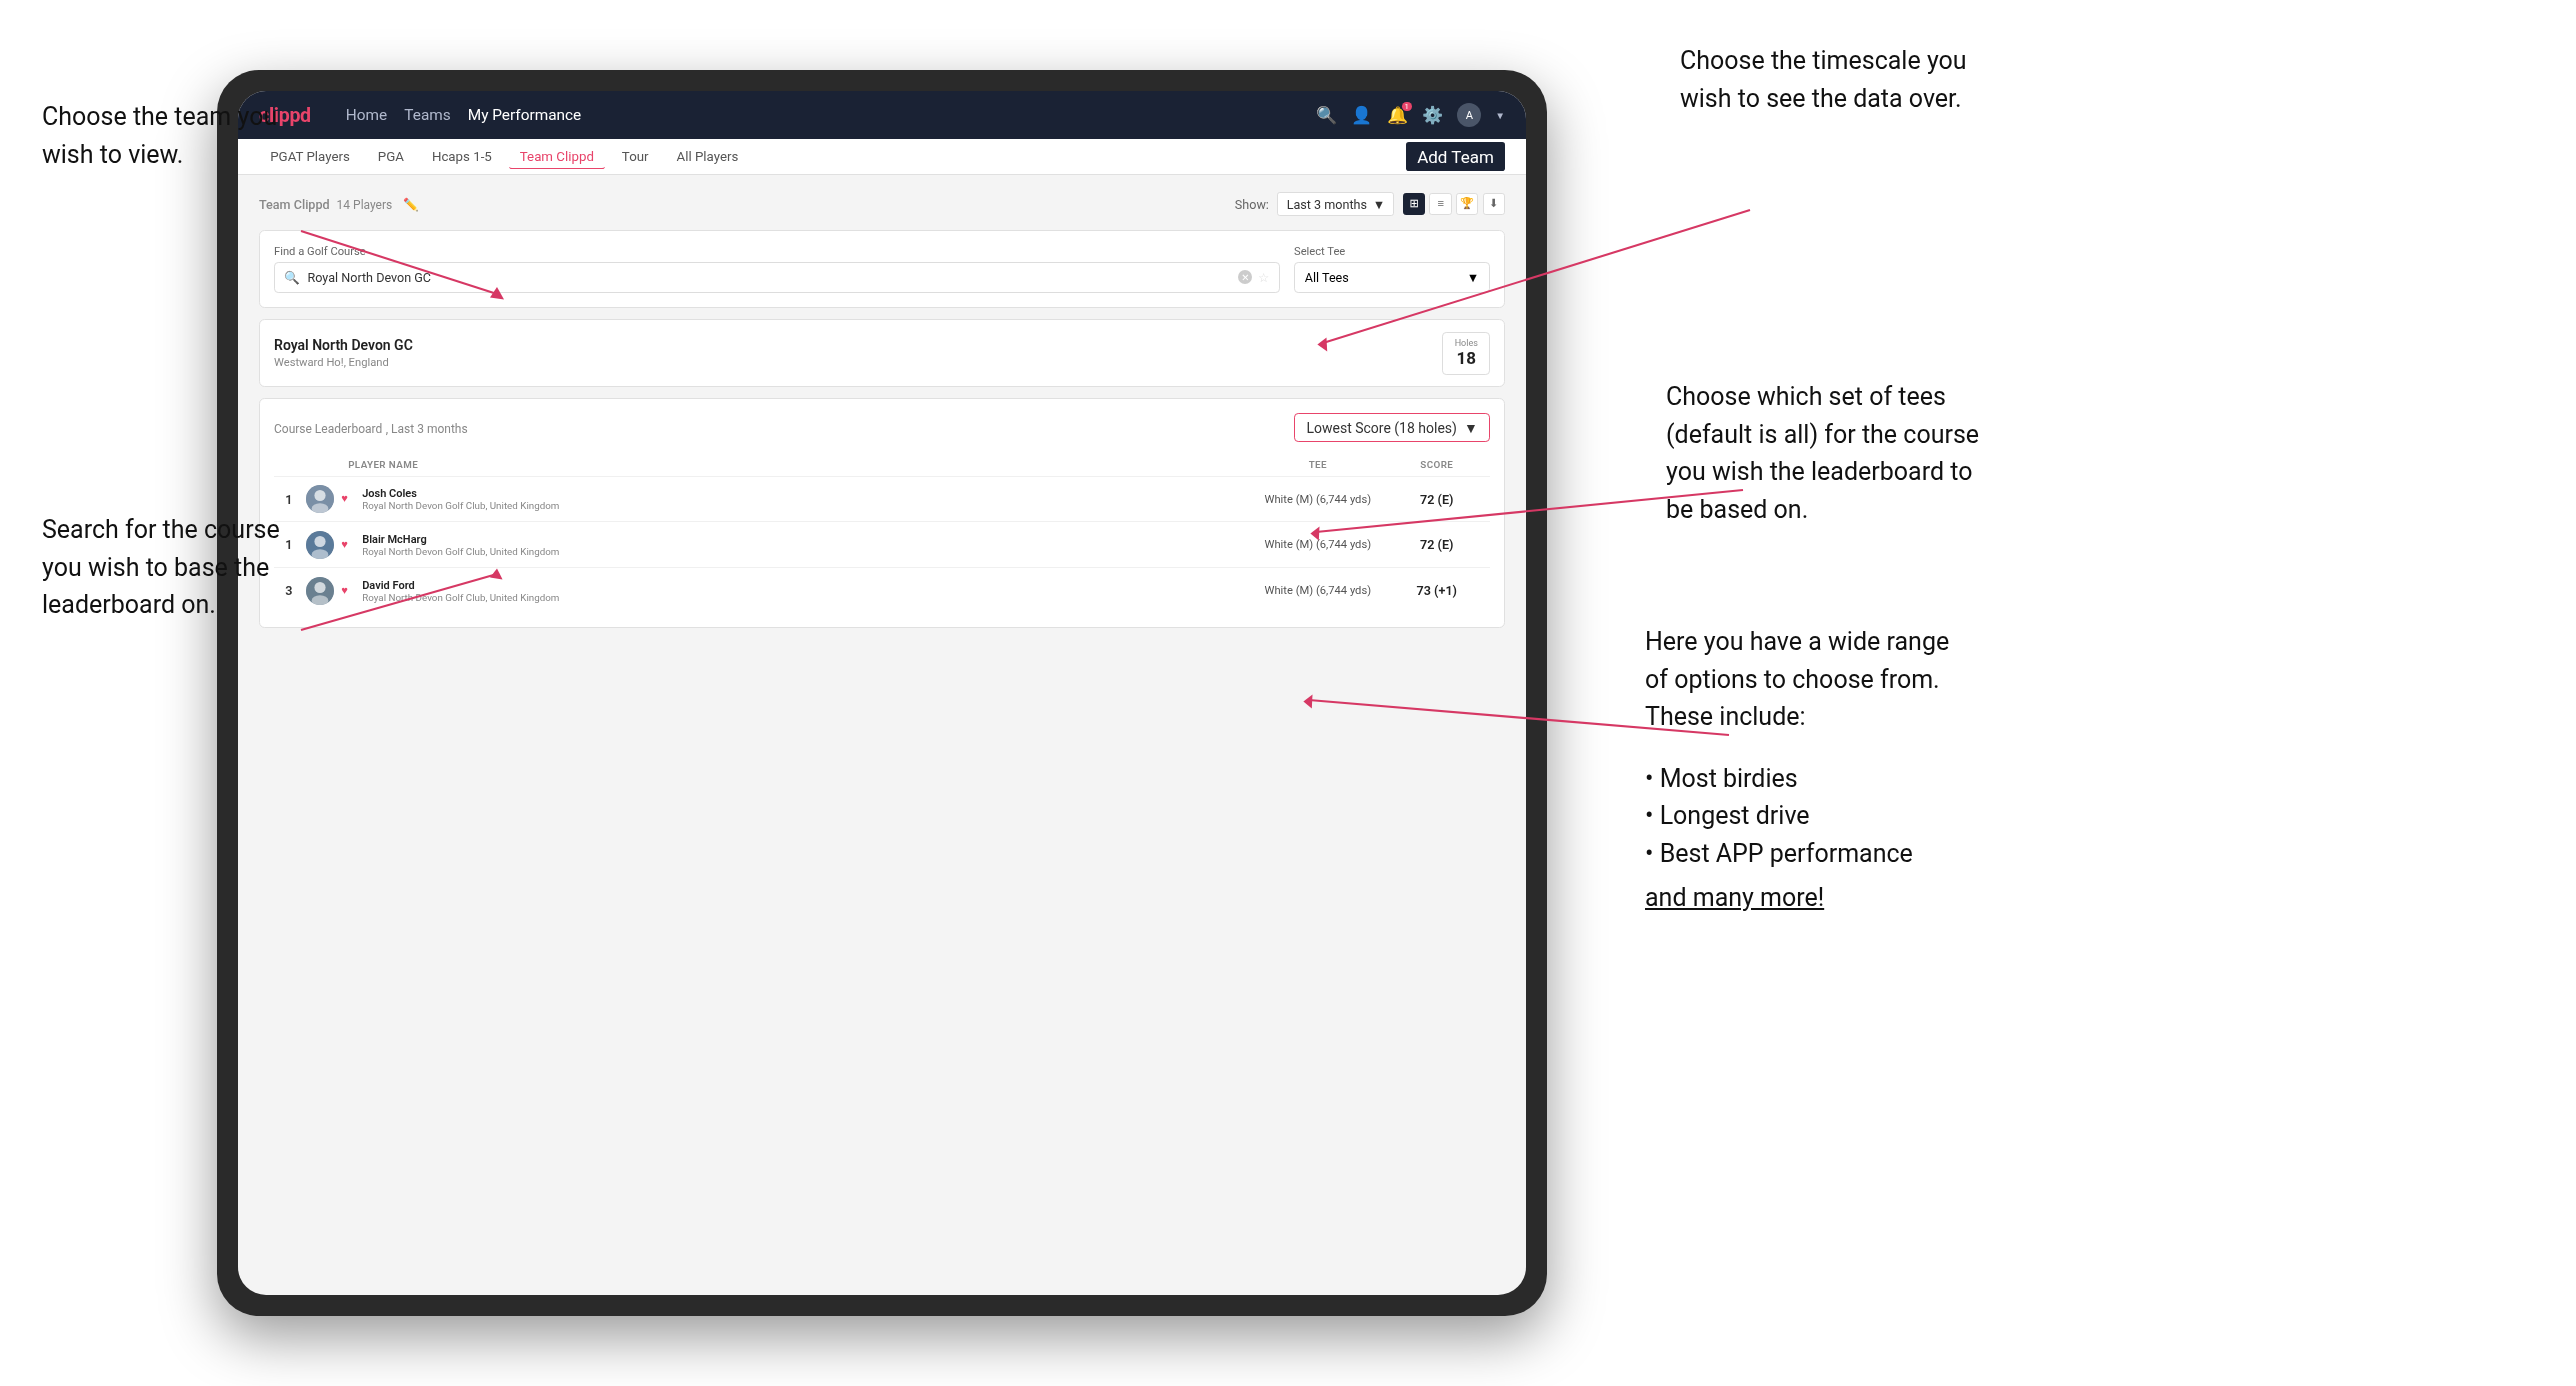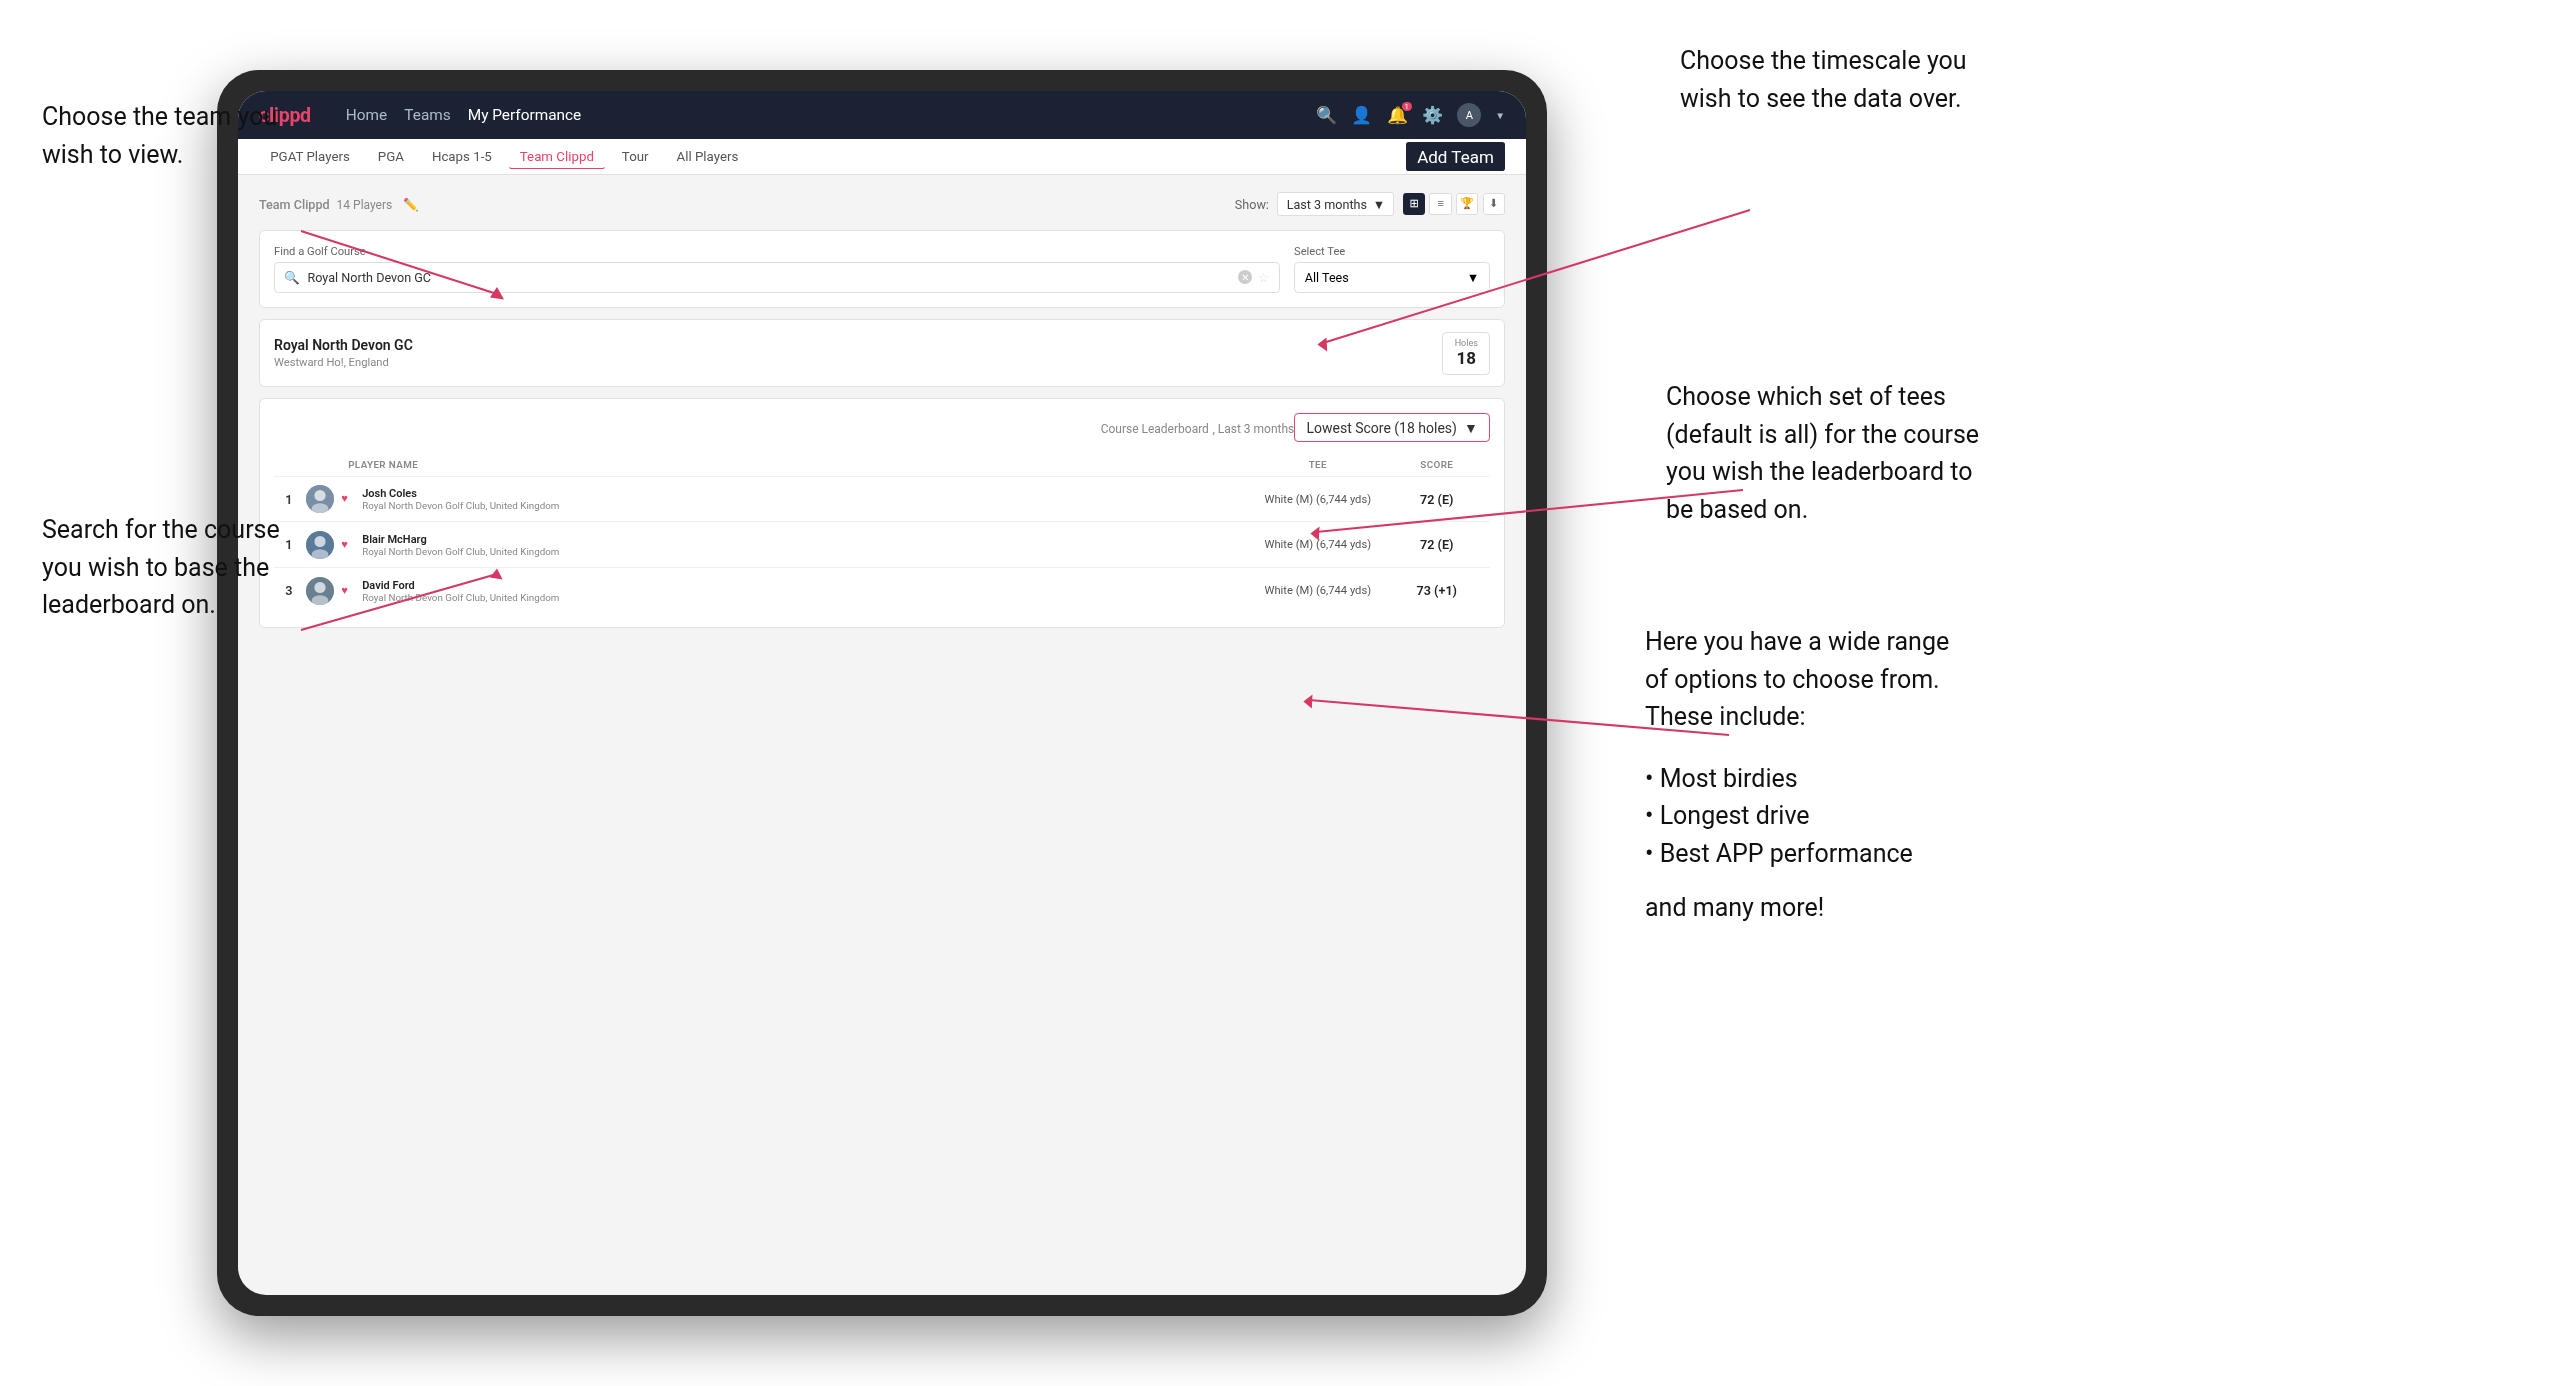--- a/index.html
+++ b/index.html
@@ -342,21 +342,21 @@
     .leaderboard-container {
       background: white;
       border-radius: 5.6px;
       padding: 14px;
       border: 0.7px solid #e0e0e0;
     }
 
     .leaderboard-header {
       display: flex;
       align-items: center;
-      justify-content: flex-end;
+      justify-content: space-between;
       margin-bottom: 11.2px;
     }
 
     .leaderboard-title {
       font-size: 14px;
       font-weight: 600;
       color: #222;
     }
 
     .leaderboard-title span {
@@ -694,15 +694,15 @@
   <span>Choose which set of tees<br>(default is all) for the course<br>you wish the leaderboard to<br>be based on.</span>
 </div>
 
 <div class="annotation-text" style="left:1645px; top:623px; max-width:434px;">
   <div>Here you have a wide range<br>of options to choose from.<br>These include:</div>
   <div style="margin-top:24px;">
     <div>• <span>Most birdies</span></div>
     <div>• <span>Longest drive</span></div>
     <div>• <span>Best APP performance</span></div>
   </div>
-  <div style="margin-top:17px;">and many more!</div>
+  <div style="margin-top:7px;text-decoration:underline;">and many more!</div>
 </div>
 
 
 </body></html>

